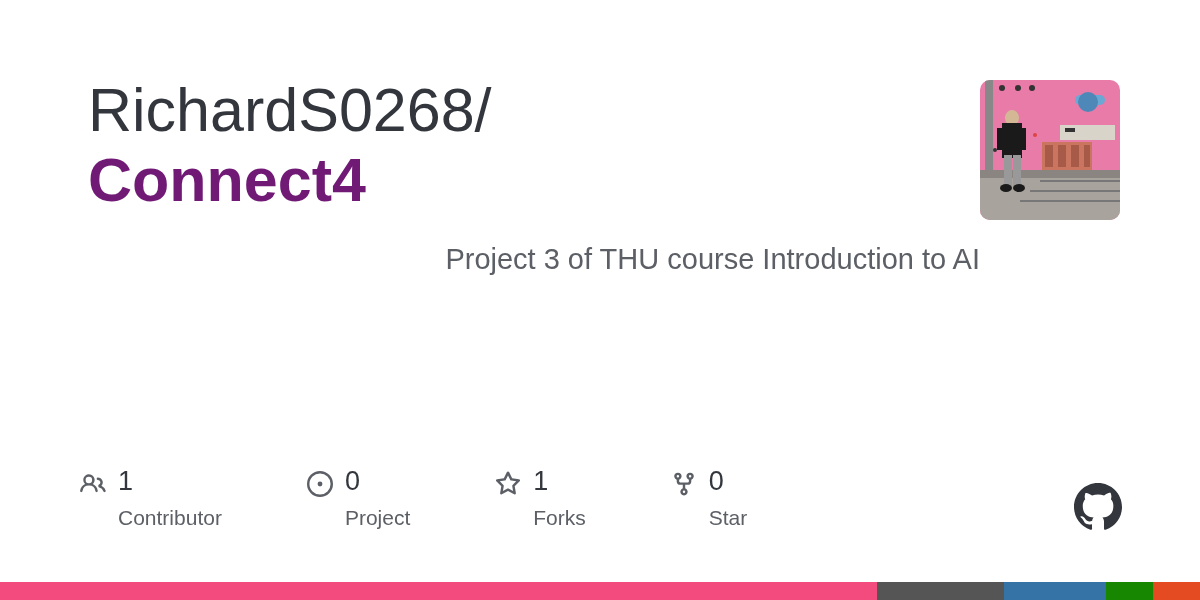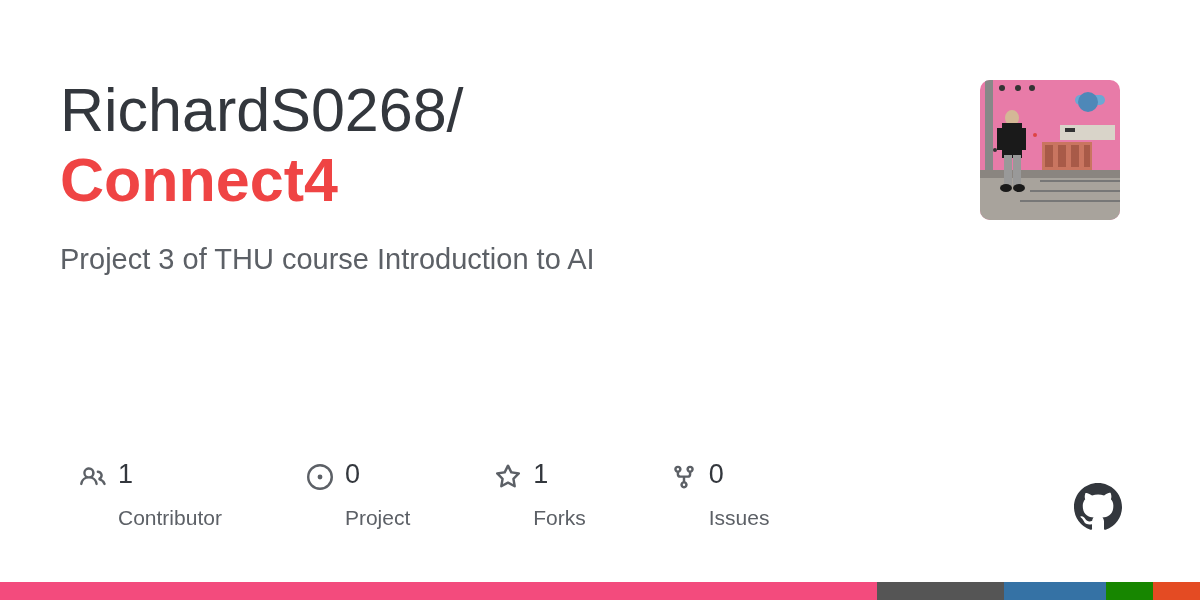--- a/index.html
+++ b/index.html
@@ -9,47 +9,48 @@
     }
     body {
       width: 1200px;
       height: 600px;
       background: #ffffff;
       font-family: -apple-system, BlinkMacSystemFont, "Segoe UI", Helvetica, Arial, sans-serif;
       position: relative;
       overflow: hidden;
     }
     .container {
-      padding: 75px 80px 0 60px;
+      padding: 75px 80px 0 88px;
       height: 100%;
       position: relative;
     }
     .header-row {
       display: flex;
       justify-content: space-between;
       align-items: flex-start;
     }
     .title-section {
       flex: 1;
     }
     .repo-title {
       font-size: 61px;
       line-height: 1.15;
       color: #33373d;
       font-weight: 400;
     }
     .repo-name {
       font-weight: 700;
-      color: #ef4444;
+      color: #701a75;
     }
     .description {
       margin-top: 28px;
       font-size: 29px;
       color: #5c6066;
       font-weight: 400;
+      text-align: right;
     }
     .avatar {
       width: 140px;
       height: 140px;
       border-radius: 10px;
       overflow: hidden;
       flex-shrink: 0;
       margin-top: 5px;
     }
     .avatar svg {
@@ -86,21 +87,21 @@
     .stat-value {
       font-size: 27px;
       color: #33373d;
       font-weight: 400;
       line-height: 1.1;
     }
     .stat-label {
       font-size: 21px;
       color: #5c6066;
       font-weight: 400;
-      margin-top: 16px;
+      margin-top: 9px;
     }
     .github-logo {
       position: absolute;
       bottom: 65px;
       right: 78px;
       color: #33373d;
     }
     .github-logo svg {
       width: 48px;
       height: 48px;
@@ -221,21 +222,21 @@
     </div>
 
     <div class="stat">
       <span class="stat-icon">
         <svg viewBox="0 0 16 16">
             <path d="M5 5.372v.878c0 .414.336.75.75.75h4.5a.75.75 0 0 0 .75-.75v-.878a2.25 2.25 0 1 1 1.5 0v.878a2.25 2.25 0 0 1-2.25 2.25h-1.5v2.128a2.251 2.251 0 1 1-1.5 0V8.5h-1.5A2.25 2.25 0 0 1 3.5 6.25v-.878a2.25 2.25 0 1 1 1.5 0ZM5 3.25a.75.75 0 1 0-1.5 0 .75.75 0 0 0 1.5 0Zm6.75.75a.75.75 0 1 0 0-1.5.75.75 0 0 0 0 1.5Zm-3 8.75a.75.75 0 1 0-1.5 0 .75.75 0 0 0 1.5 0Z"></path>
           </svg>
       </span>
       <div class="stat-content">
         <span class="stat-value">0</span>
-        <span class="stat-label">Issues</span>
+        <span class="stat-label">Star</span>
       </div>
     </div>
   </div>
 
   <div class="github-logo">
     <svg viewBox="0 0 16 16">
         <path d="M8 0c4.42 0 8 3.58 8 8a8.013 8.013 0 0 1-5.45 7.59c-.4.08-.55-.17-.55-.38 0-.27.01-1.13.01-2.2 0-.75-.25-1.23-.54-1.48 1.78-.2 3.65-.88 3.65-3.95 0-.88-.31-1.59-.82-2.15.08-.2.36-1.02-.08-2.12 0 0-.67-.22-2.2.82-.64-.18-1.32-.27-2-.27-.68 0-1.36.09-2 .27-1.53-1.03-2.2-.82-2.2-.82-.44 1.1-.16 1.92-.08 2.12-.51.56-.82 1.28-.82 2.15 0 3.06 1.86 3.75 3.64 3.95-.23.2-.44.55-.51 1.07-.46.21-1.61.55-2.33-.66-.15-.24-.6-.83-1.23-.82-.67.01-.27.38.01.53.34.19.73.9.82 1.13.16.45.68 1.31 2.69.94 0 .67.01 1.3.01 1.49 0 .21-.15.45-.55.38A7.995 7.995 0 0 1 0 8c0-4.42 3.58-8 8-8Z"></path>
       </svg>
   </div>
 </div>

